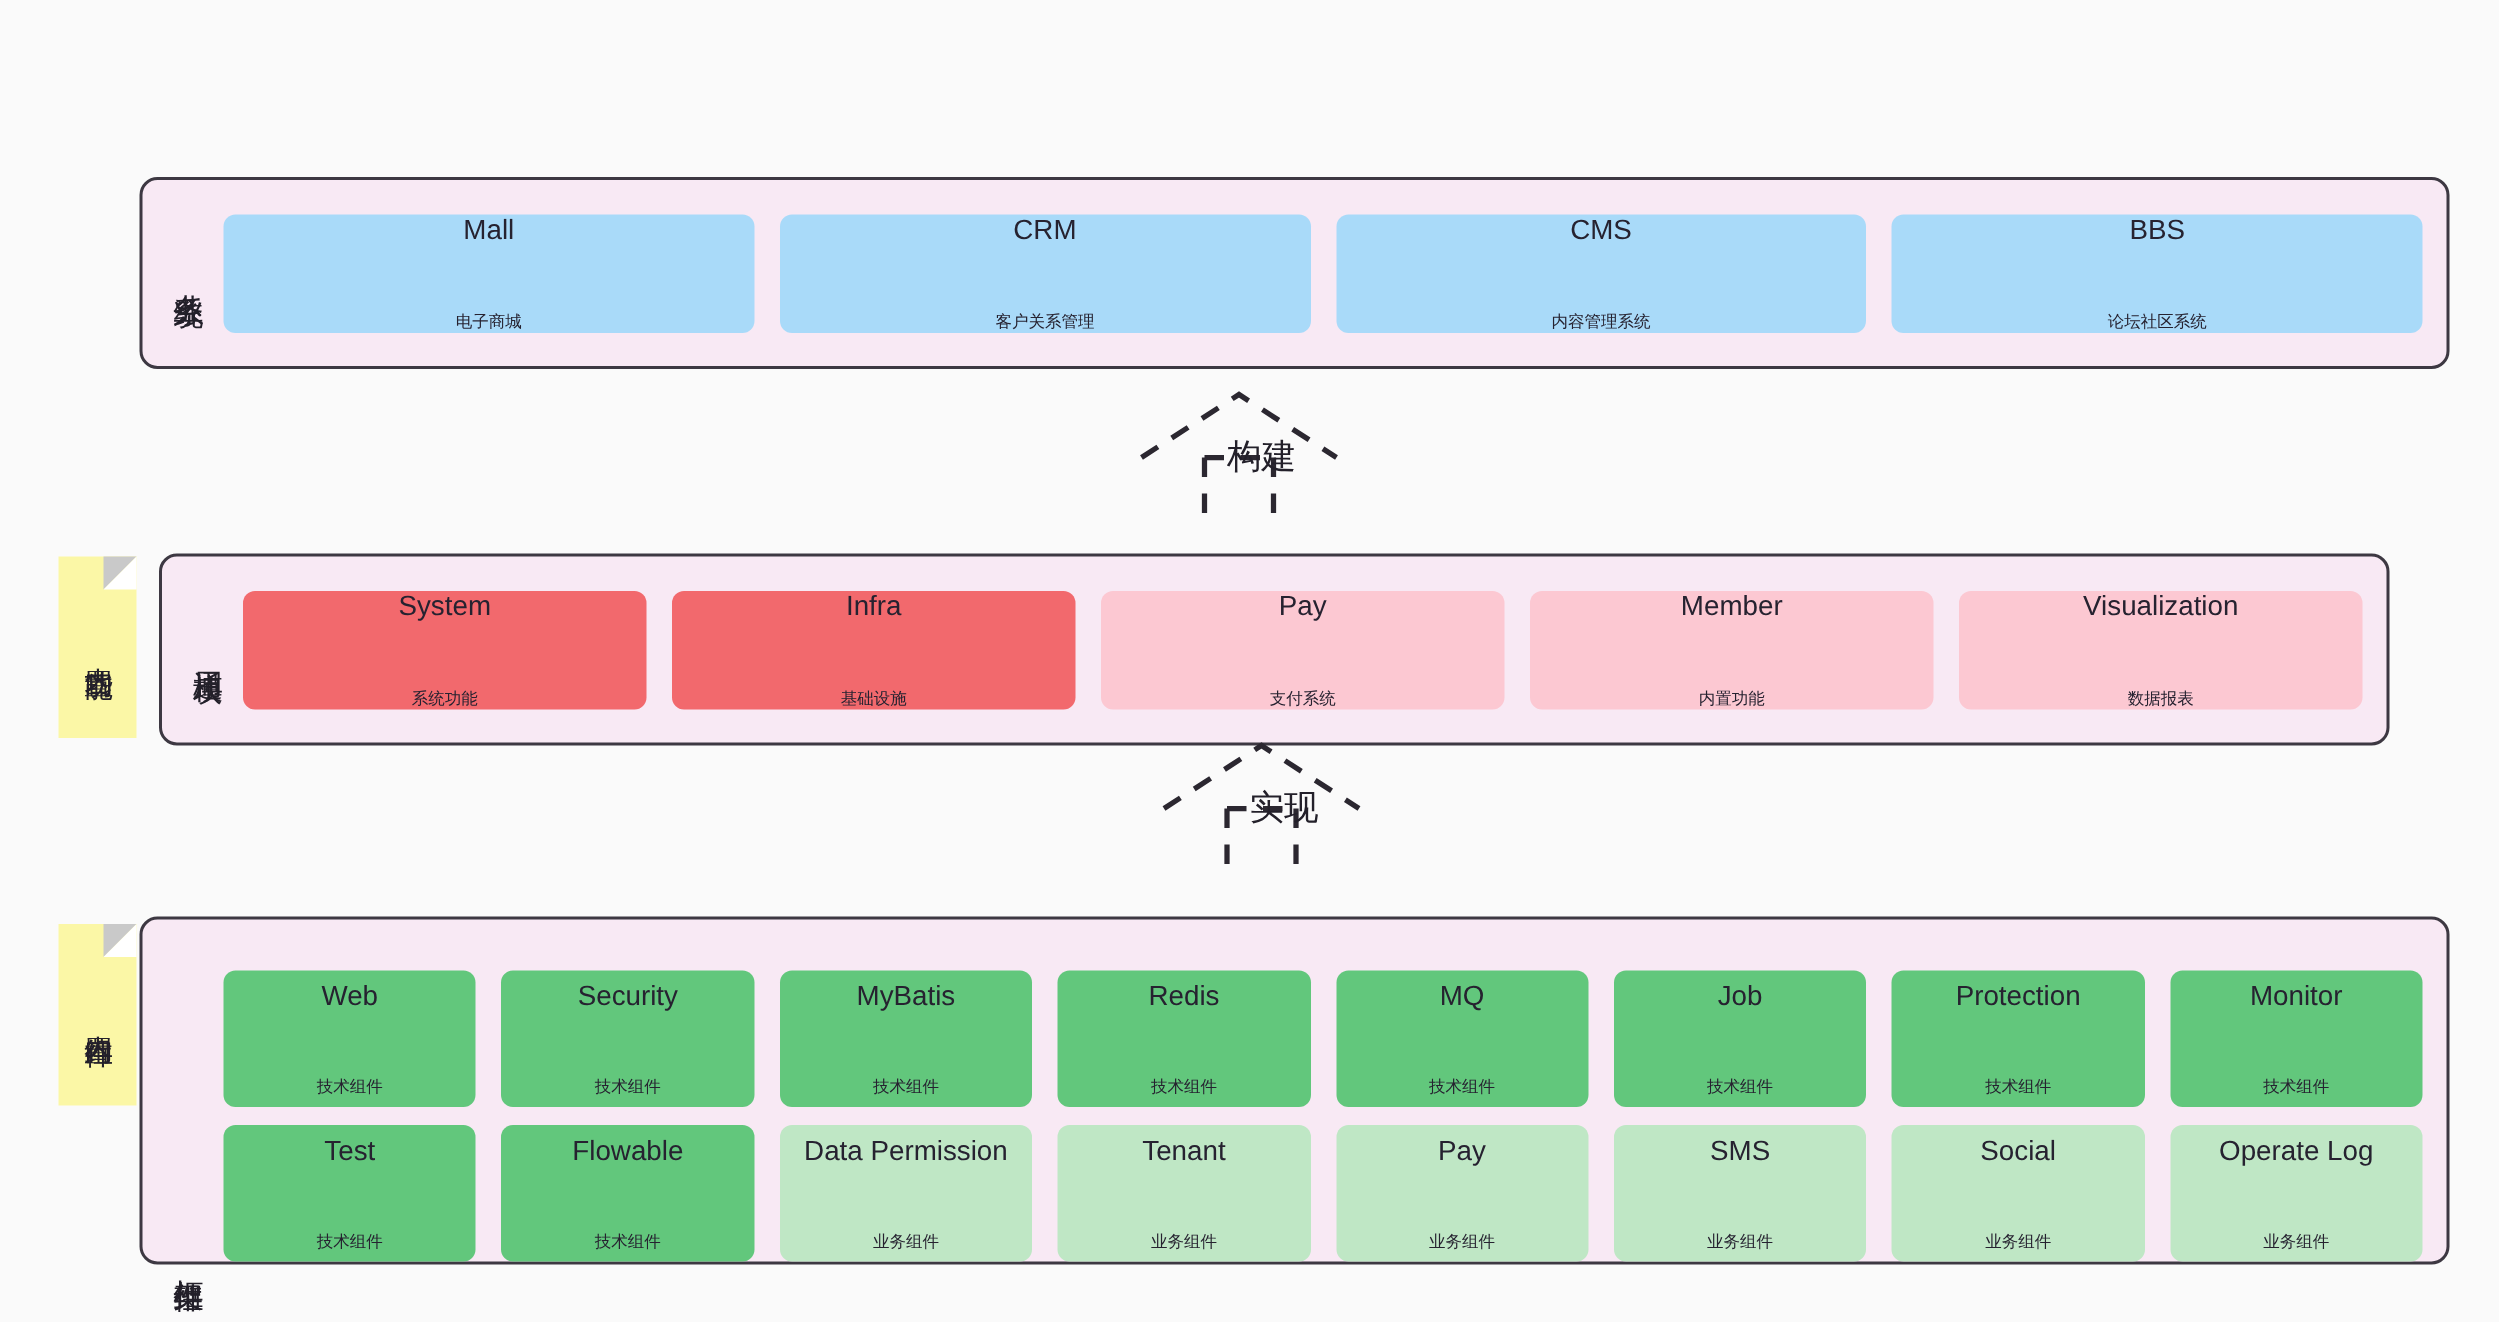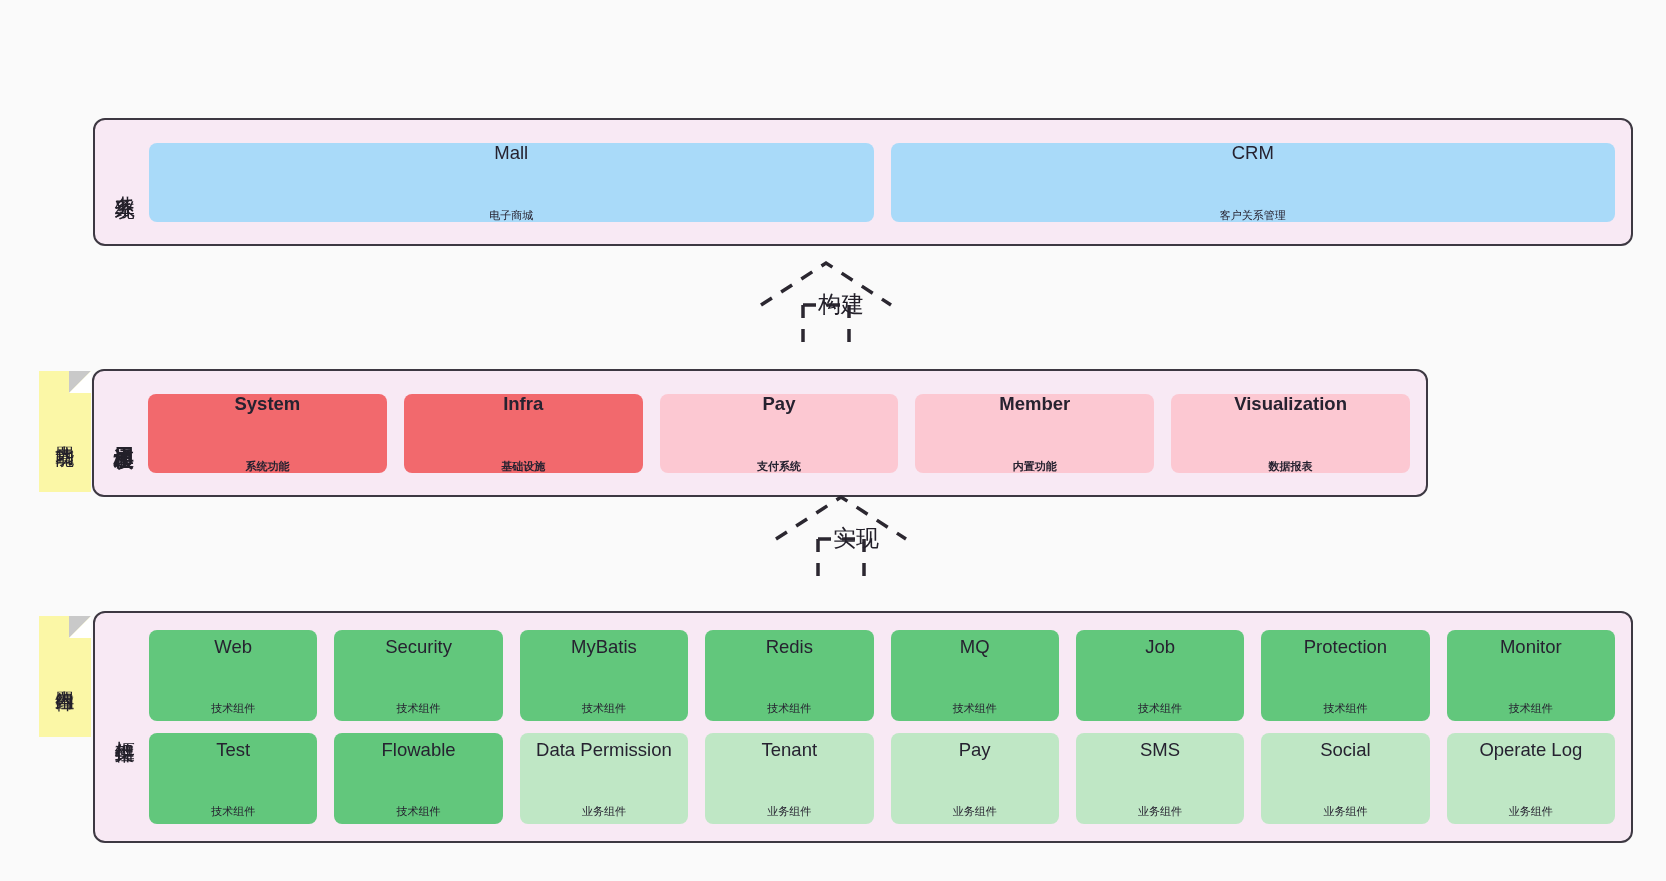--- a/index.html
+++ b/index.html
@@ -26,22 +26,22 @@
   .panel {
     position: absolute;
     background: #f8e9f4;
     border: 2.5px solid #3d3842;
     border-radius: 12px;
     box-sizing: border-box;
     display: flex;
     align-items: stretch;
   }
   #panel-business { left: 93px;  top: 118px; width: 1540px; height: 128px; }
-  #panel-common   { left: 92px;  top: 369px; width: 1336px; height: 128px; font-weight: bold; }
-  #panel-frame    { left: 93px;  top: 611px; width: 1540px; height: 232px; }
+  #panel-common   { left: 106px;  top: 369px; width: 1487px; height: 128px; }
+  #panel-frame    { left: 93px;  top: 611px; width: 1540px; height: 232px; align-items: flex-end; }
 
   .panel-title {
     width: 36px;
     flex: 0 0 36px;
     margin-left: 12px;
     display: flex;
     align-items: center;
     justify-content: center;
     font-size: 20px;
     line-height: 1.12;
@@ -167,20 +167,28 @@
     <div class="panel-body">
       <div class="row">
         <div class="cell c-blue">
           <div class="c-title">Mall</div>
           <div class="c-sub">电子商城</div>
         </div>
         <div class="cell c-blue">
           <div class="c-title">CRM</div>
           <div class="c-sub">客户关系管理</div>
         </div>
+        <div class="cell c-blue">
+          <div class="c-title">CMS</div>
+          <div class="c-sub">内容管理系统</div>
+        </div>
+        <div class="cell c-blue">
+          <div class="c-title">BBS</div>
+          <div class="c-sub">论坛社区系统</div>
+        </div>
       </div>
     </div>
   </div>
 
   <div class="arrow-group" id="arrow-build">
     <svg width="180" height="100" viewBox="0 0 180 100">
       <path d="M 10 52 L 75 10 L 140 52" fill="none" stroke="#2b2730" stroke-width="3.5" stroke-dasharray="13 11" stroke-linecap="butt"></path>
       <path d="M 52 52 L 52 95 M 52 52 L 98 52 M 98 52 L 98 95" fill="none" stroke="#2b2730" stroke-width="3.5" stroke-dasharray="13 11" stroke-linecap="butt"></path>
     </svg>
     <div class="arrow-label">构建</div>

